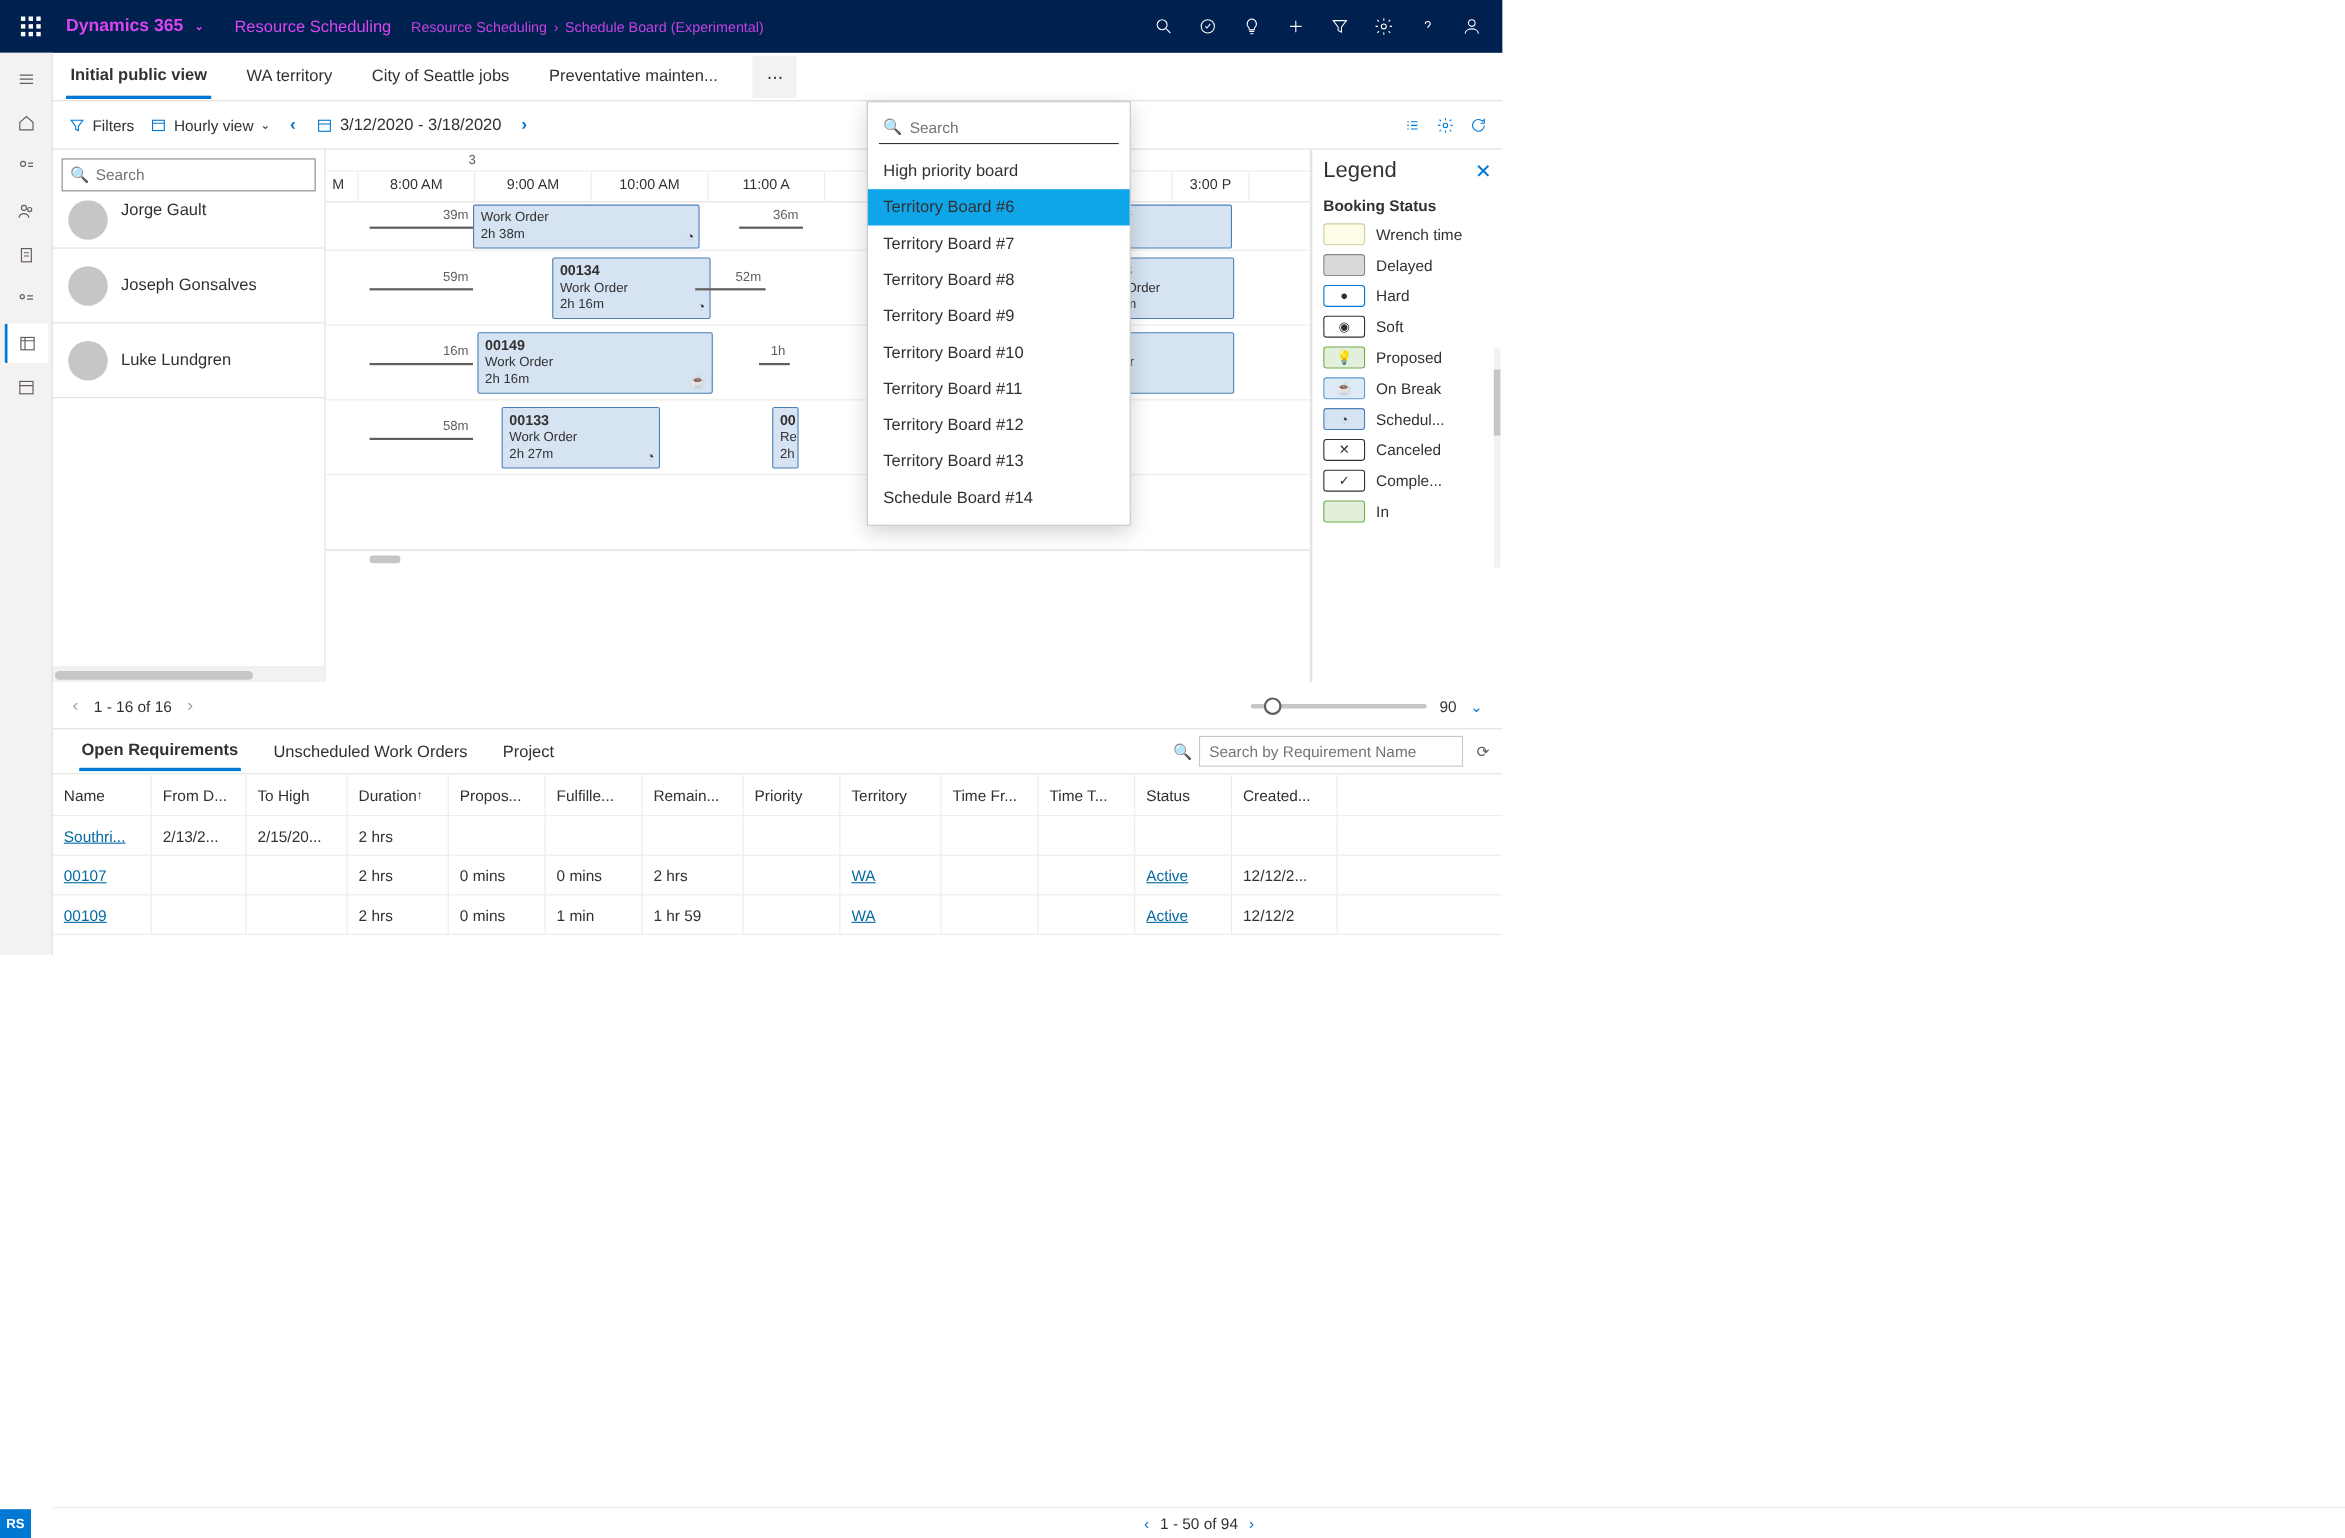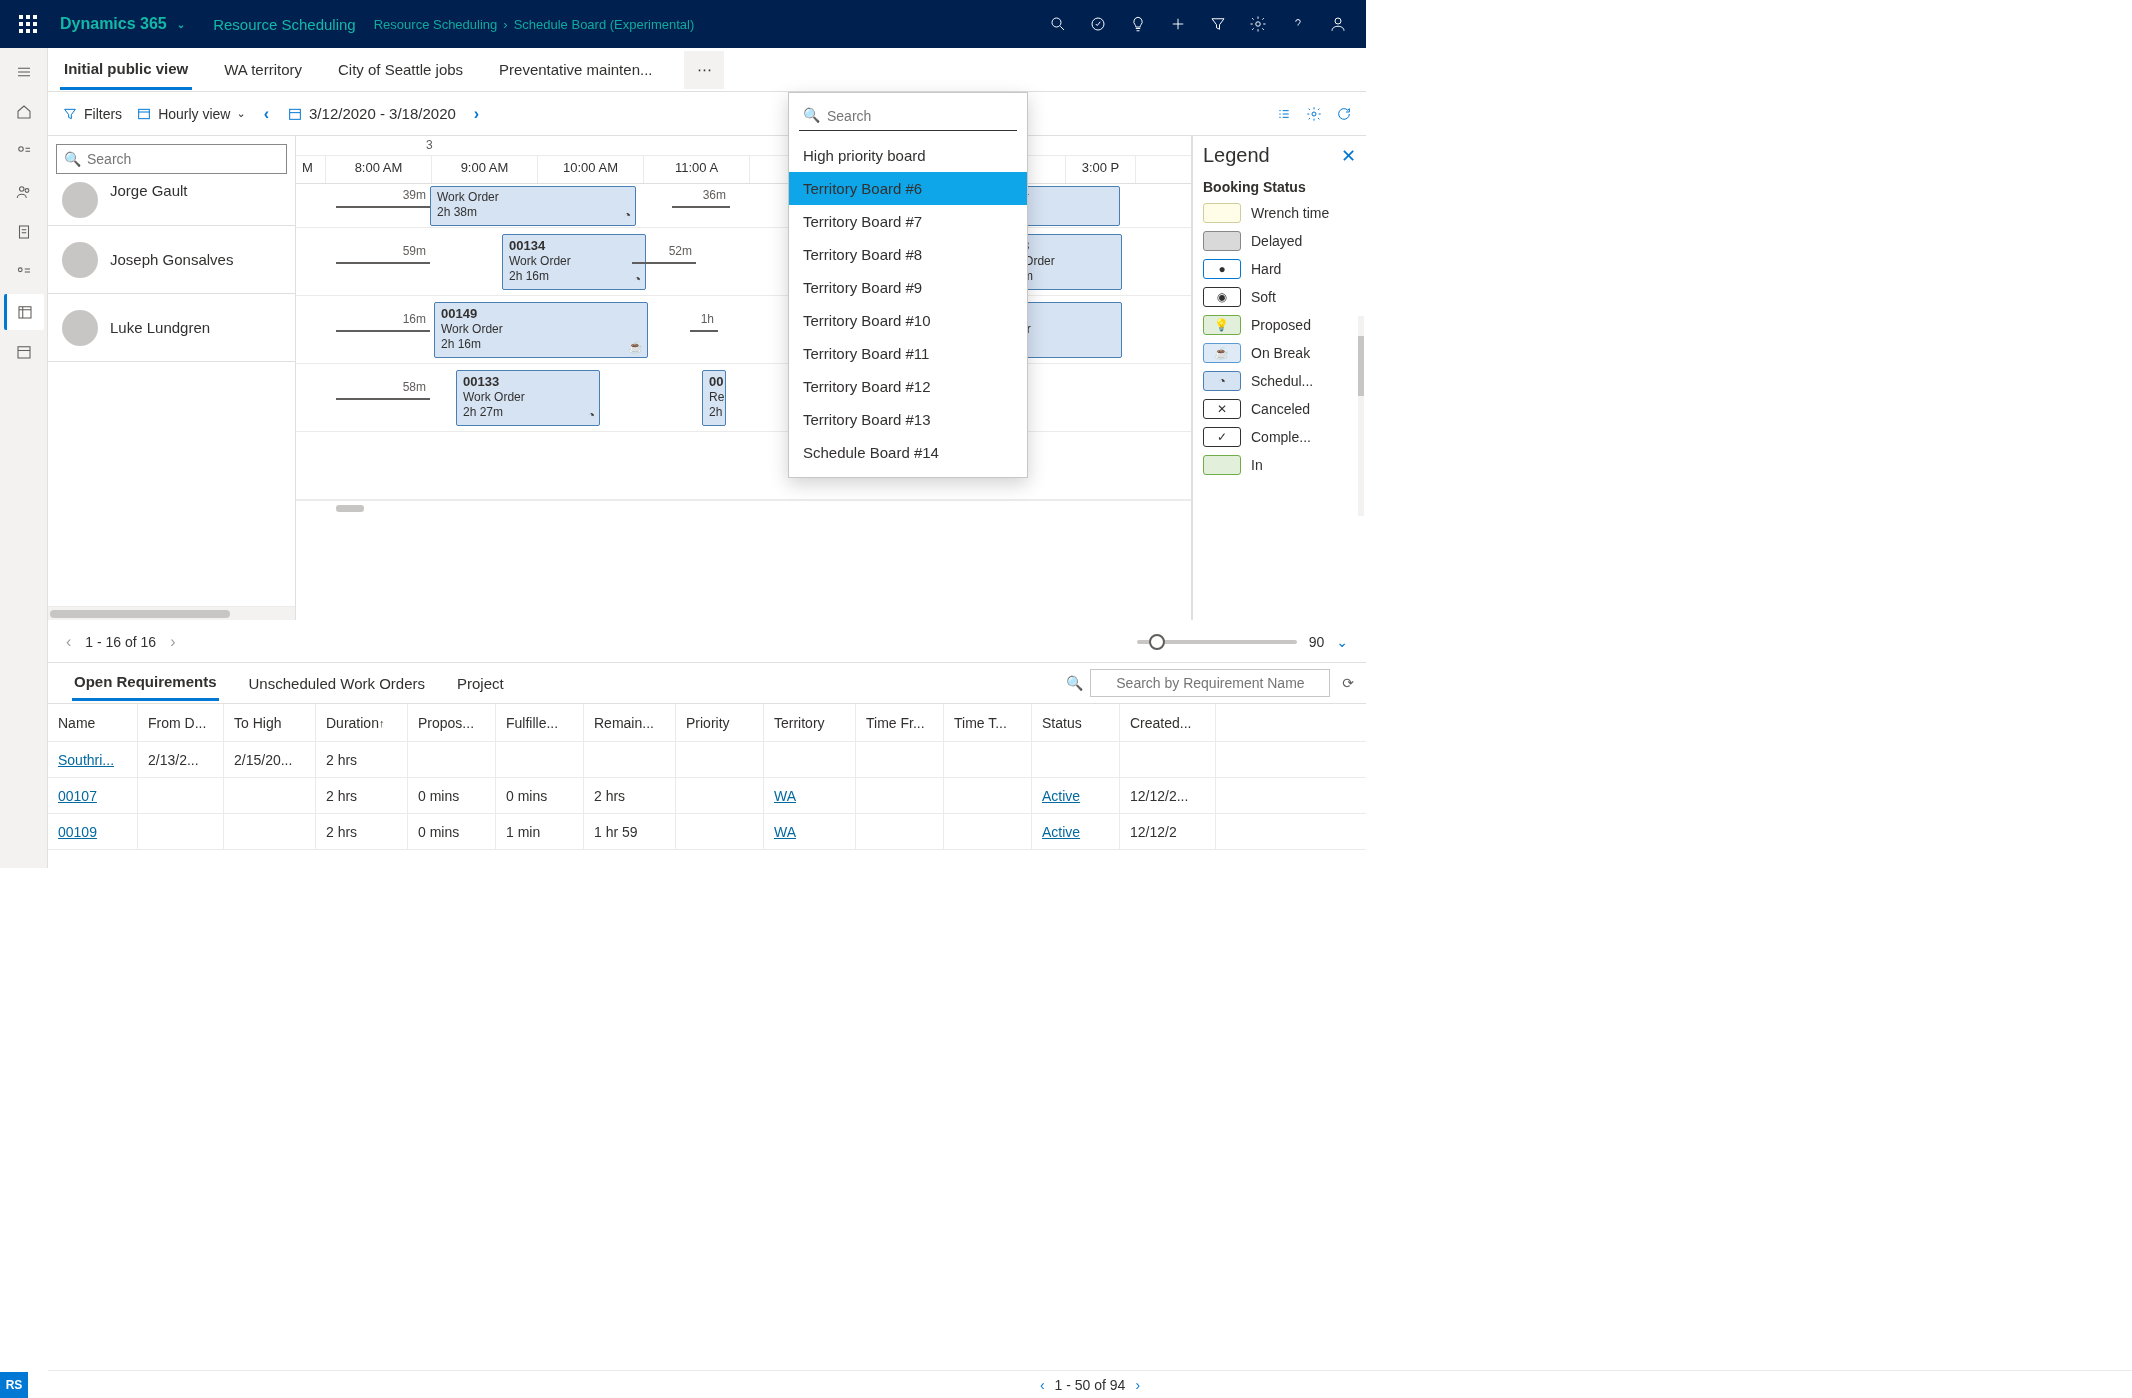--- a/index.html
+++ b/index.html
@@ -1,19 +1,19 @@
 <!DOCTYPE html>
 <html><head>
 <meta charset="utf-8">
 <style>
 * { box-sizing: border-box; margin: 0; padding: 0; font-family: "Segoe UI", Arial, sans-serif; }
 body { background: #fff; width: 1366px; height: 896px; overflow: hidden; font-size: 14px; color: #323130; }
 
 
-.top-nav { height: 48px; background: #002050; color: #14b8a6; display: flex; align-items: center; padding: 0 8px; }
+.top-nav { height: 48px; background: #002050; color: #d946ef; display: flex; align-items: center; padding: 0 8px; }
 .waffle { width: 40px; height: 40px; display: flex; align-items: center; justify-content: center; cursor: pointer; }
 .waffle-dots { display: grid; grid-template-columns: repeat(3,4px); grid-template-rows: repeat(3,4px); gap: 3px; }
 .waffle-dots span { width: 4px; height: 4px; background: #fff; }
 .app-title { font-size: 16px; font-weight: 600; margin-left: 12px; display: flex; align-items: center; gap: 10px; }
 .chev-down { font-size: 10px; }
 .module-name { font-size: 15px; margin-left: 28px; font-weight: 400; }
 .breadcrumb { font-size: 13px; margin-left: 18px; opacity: .9; display: flex; align-items: center; gap: 6px; }
 .top-nav .spacer { flex: 1; }
 .top-icon { width: 40px; height: 40px; display: flex; align-items: center; justify-content: center; cursor: pointer; }
 .top-icon svg { width: 18px; height: 18px; stroke: #fff; fill: none; stroke-width: 1.3; }
@@ -96,21 +96,21 @@
 .slider { width: 160px; height: 4px; background: #c8c6c4; position: relative; border-radius:2px;}
 .slider .handle { position: absolute; left: 12px; top: -6px; width: 16px; height: 16px; background: #fff; border: 2px solid #605e5c; border-radius: 50%; }
 
 
 .bottom { border-top: 1px solid #e1dfdd; display: flex; flex-direction: column; height: 206px;}
 .bt-tabs { height: 40px; display: flex; align-items: center; padding-left: 24px; gap: 28px; }
 .bt-tab { padding: 8px 2px; cursor: pointer; font-size: 15px; }
 .bt-tab.active { border-bottom: 3px solid #0078d4; font-weight: 600; }
 .bt-tabs .spacer { flex:1;}
 .bt-search { margin-right: 12px; display:flex; align-items:center; gap:6px;}
-.bt-search input { height: 28px; width: 240px; border: 1px solid #c8c6c4; padding: 0 25px; font-size:14px;}
+.bt-search input { height: 28px; width: 240px; border: 1px solid #c8c6c4; padding: 0 8px; font-size:14px;}
 .bt-grid { flex:1; overflow:hidden; border-top:1px solid #e1dfdd;}
 .grid-head, .grid-row { display:flex; border-bottom:1px solid #edebe9; }
 .grid-head { height:38px; align-items:center; background:#fff; font-size:14px; color:#323130;}
 .grid-row { height:36px; align-items:center; font-size:14px;}
 .gc { padding:0 10px; overflow:hidden; white-space:nowrap; text-overflow:ellipsis; border-right:1px solid #edebe9; height:100%; display:flex; align-items:center;}
 .gc.sort::after{ content:" ↑"; font-size:11px;}
 .link { color:#0369a1; text-decoration:underline; cursor:pointer;}
 .bt-pager { height: 30px; display:flex; align-items:center; justify-content:center; gap:10px; border-top:1px solid #edebe9; font-size:14px;}
 
 

